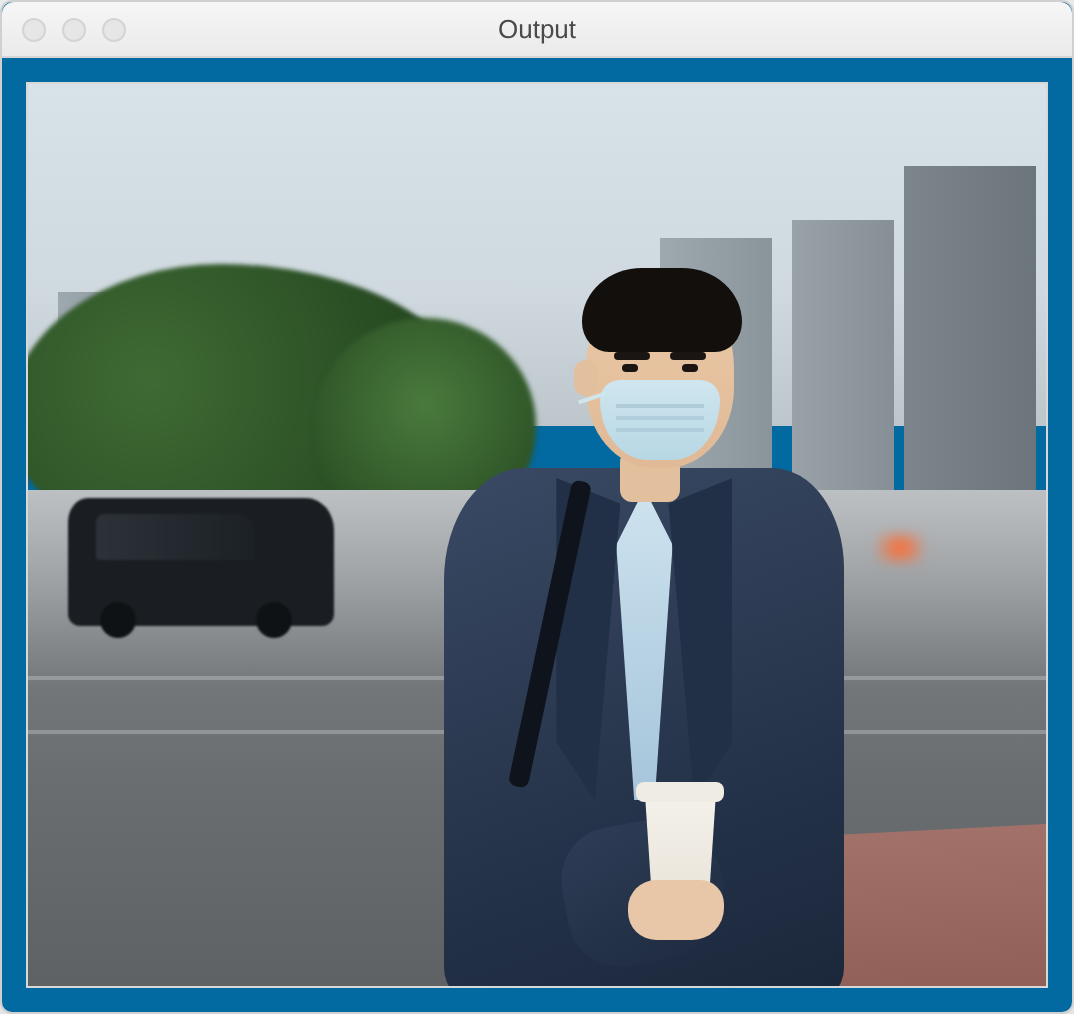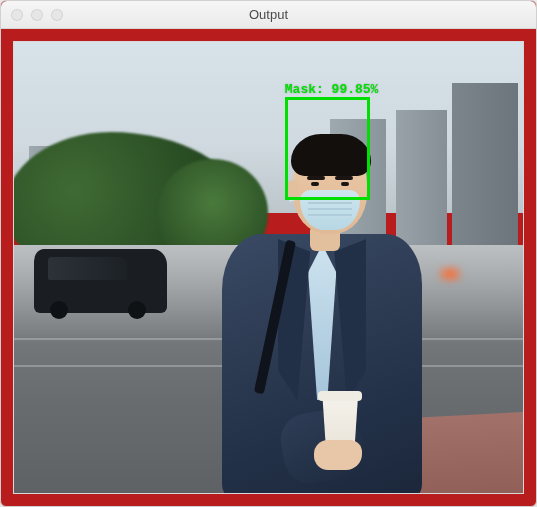--- a/index.html
+++ b/index.html
@@ -6,21 +6,21 @@
     body {
       width: 537px;
       height: 507px;
       font-family: -apple-system, BlinkMacSystemFont, "Segoe UI", Helvetica, Arial, sans-serif;
       background: #ececec;
       overflow: hidden;
     }
     .window {
       width: 537px;
       height: 507px;
-      background: #b91c1c;
+      background: #0369a1;
       border: 1px solid #d0d0d0;
       border-radius: 6px;
       box-shadow: 0 8px 24px rgba(0,0,0,0.08);
       display: flex;
       flex-direction: column;
     }
     .titlebar {
       height: 28px;
       background: linear-gradient(#f6f6f6, #eaeaea);
       border-bottom: 1px solid #d6d6d6;
@@ -391,22 +391,17 @@
             <div class="ear"></div>
             <div class="brow l"></div>
             <div class="brow r"></div>
             <div class="eye l"></div>
             <div class="eye r"></div>
             <div class="mask"></div>
             <div class="mask-strap l"></div>
           </div>
         </div>
 
-        <div class="detection" id="det-box" style="left: 53.2%; top: 12.2%; width: 16.8%; height: 22.8%; border-color: rgb(0, 224, 0);">
-          <div class="detection-label" style="color: rgb(0, 224, 0);">
-            <span>Mask: </span><span>99.85%</span>
-          </div>
-        </div>
 
       </div>
     </div>
   </div>
 </div>
 
 </body></html>

